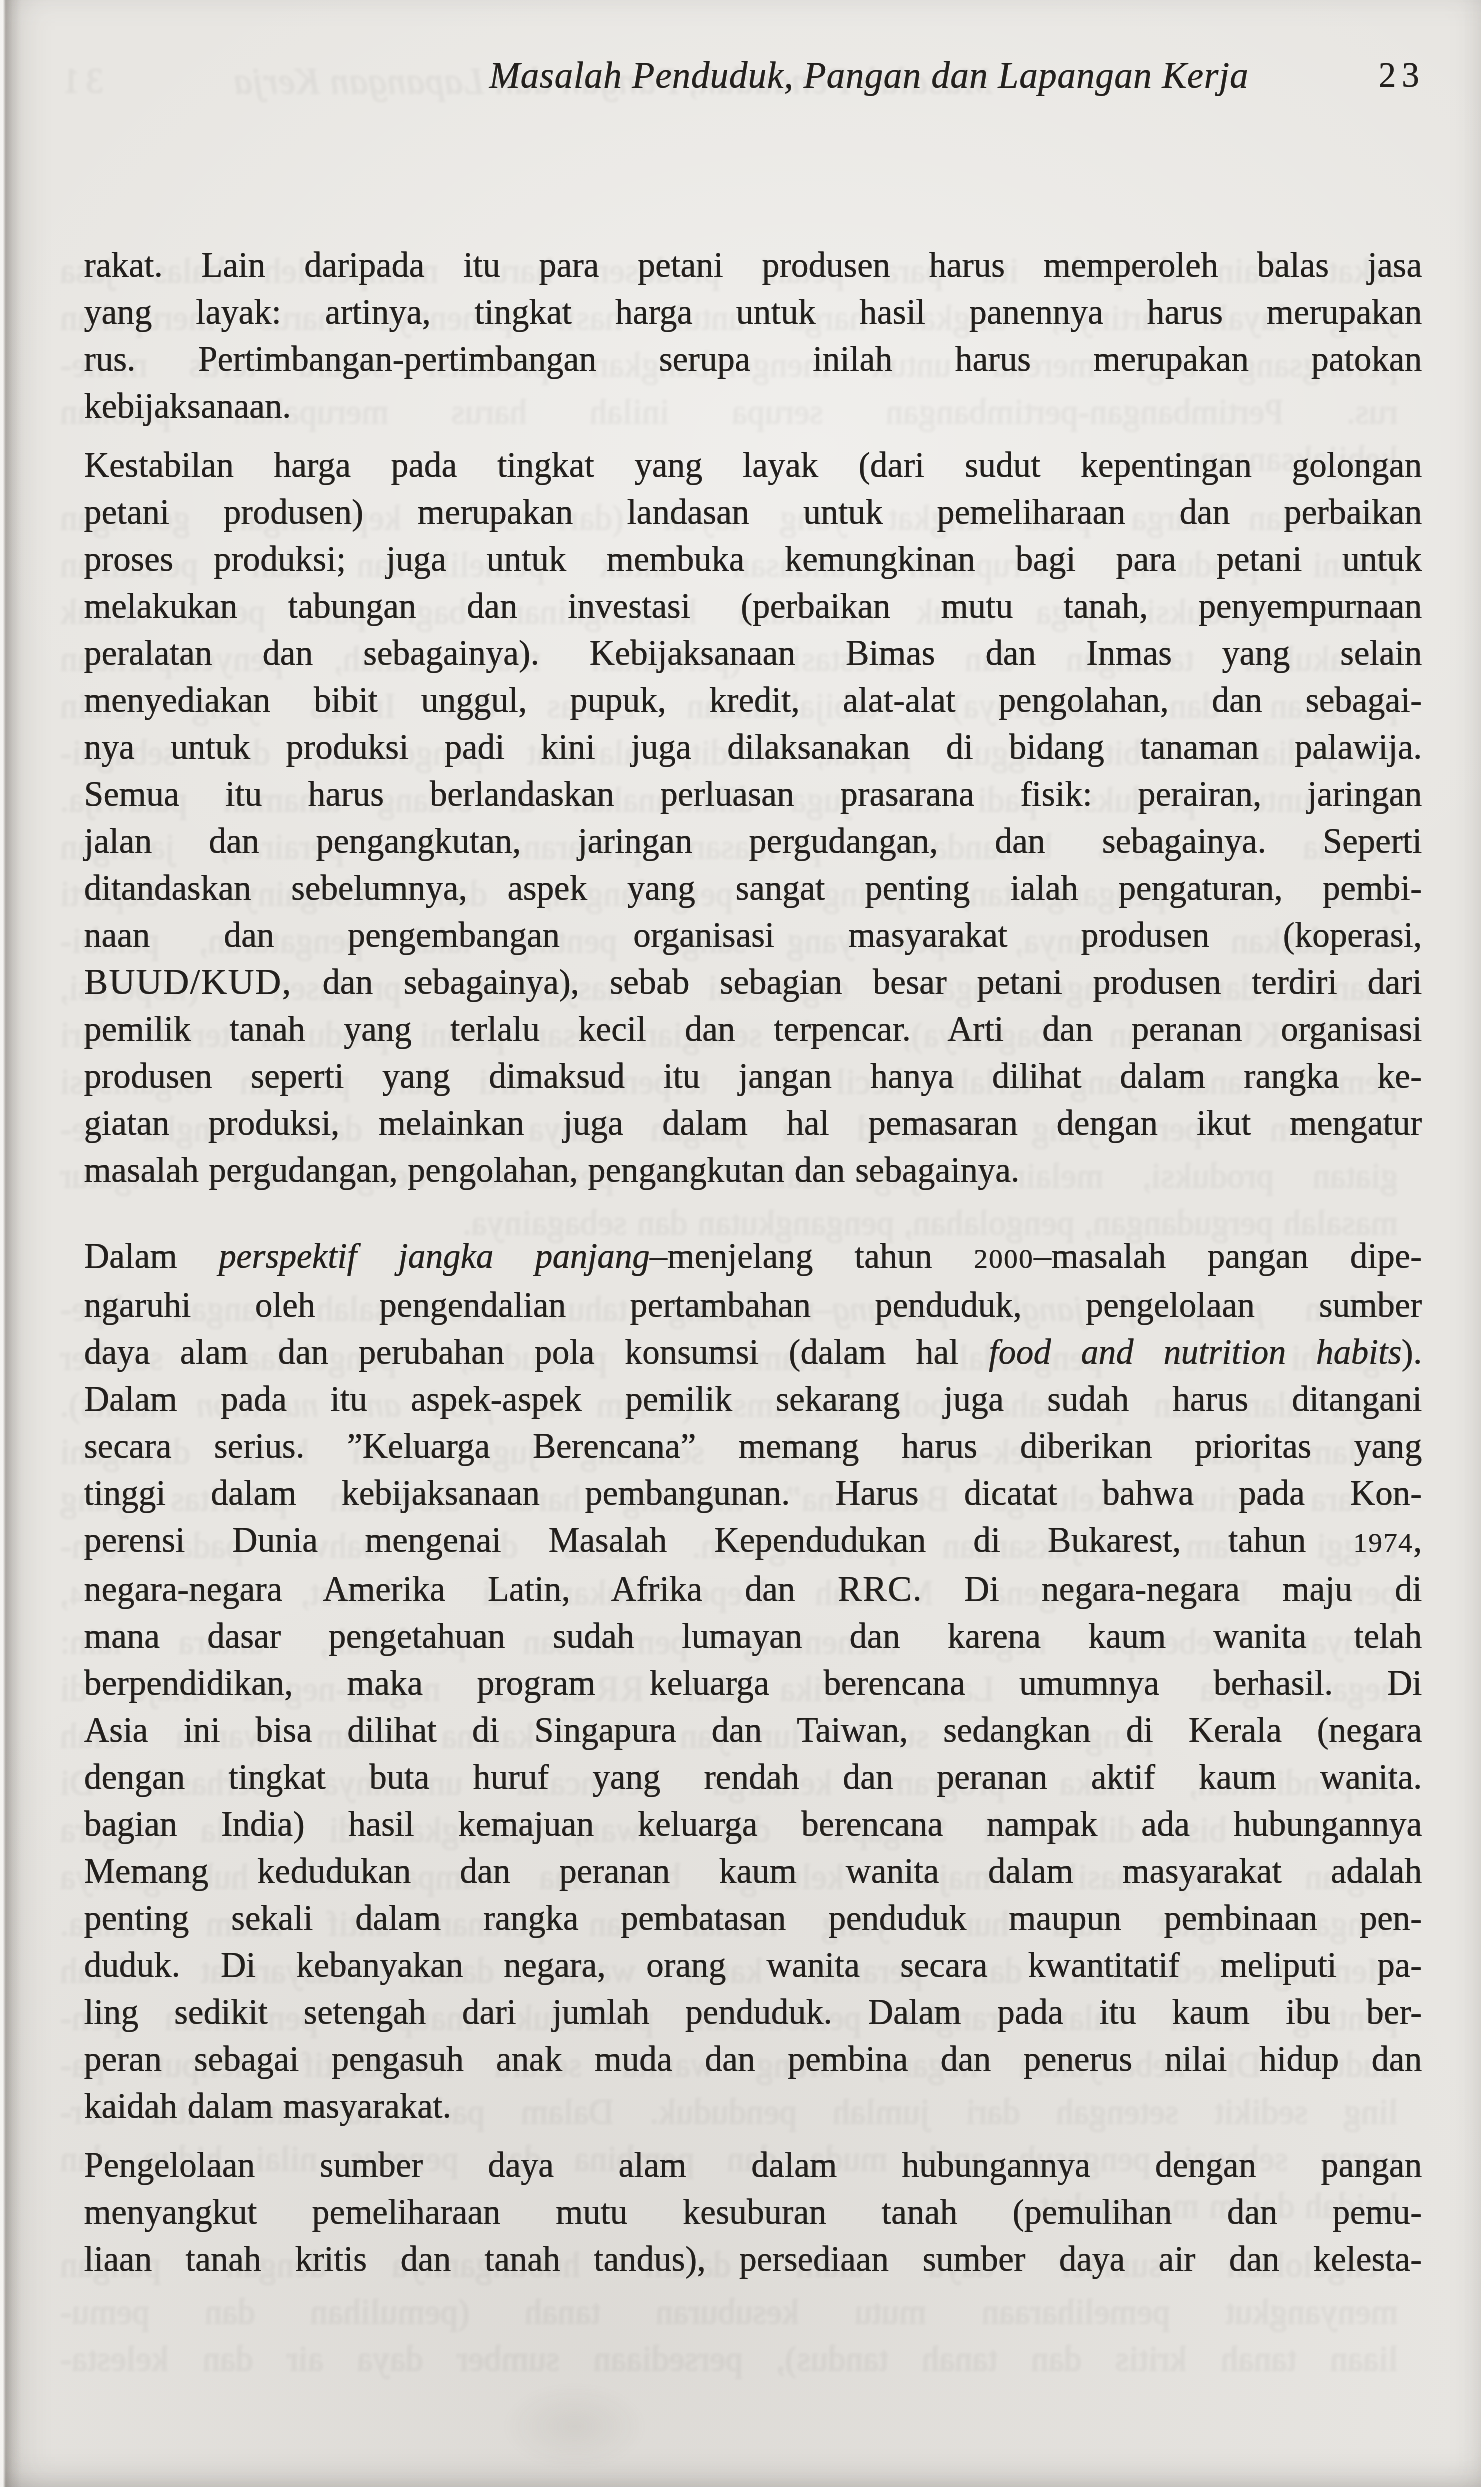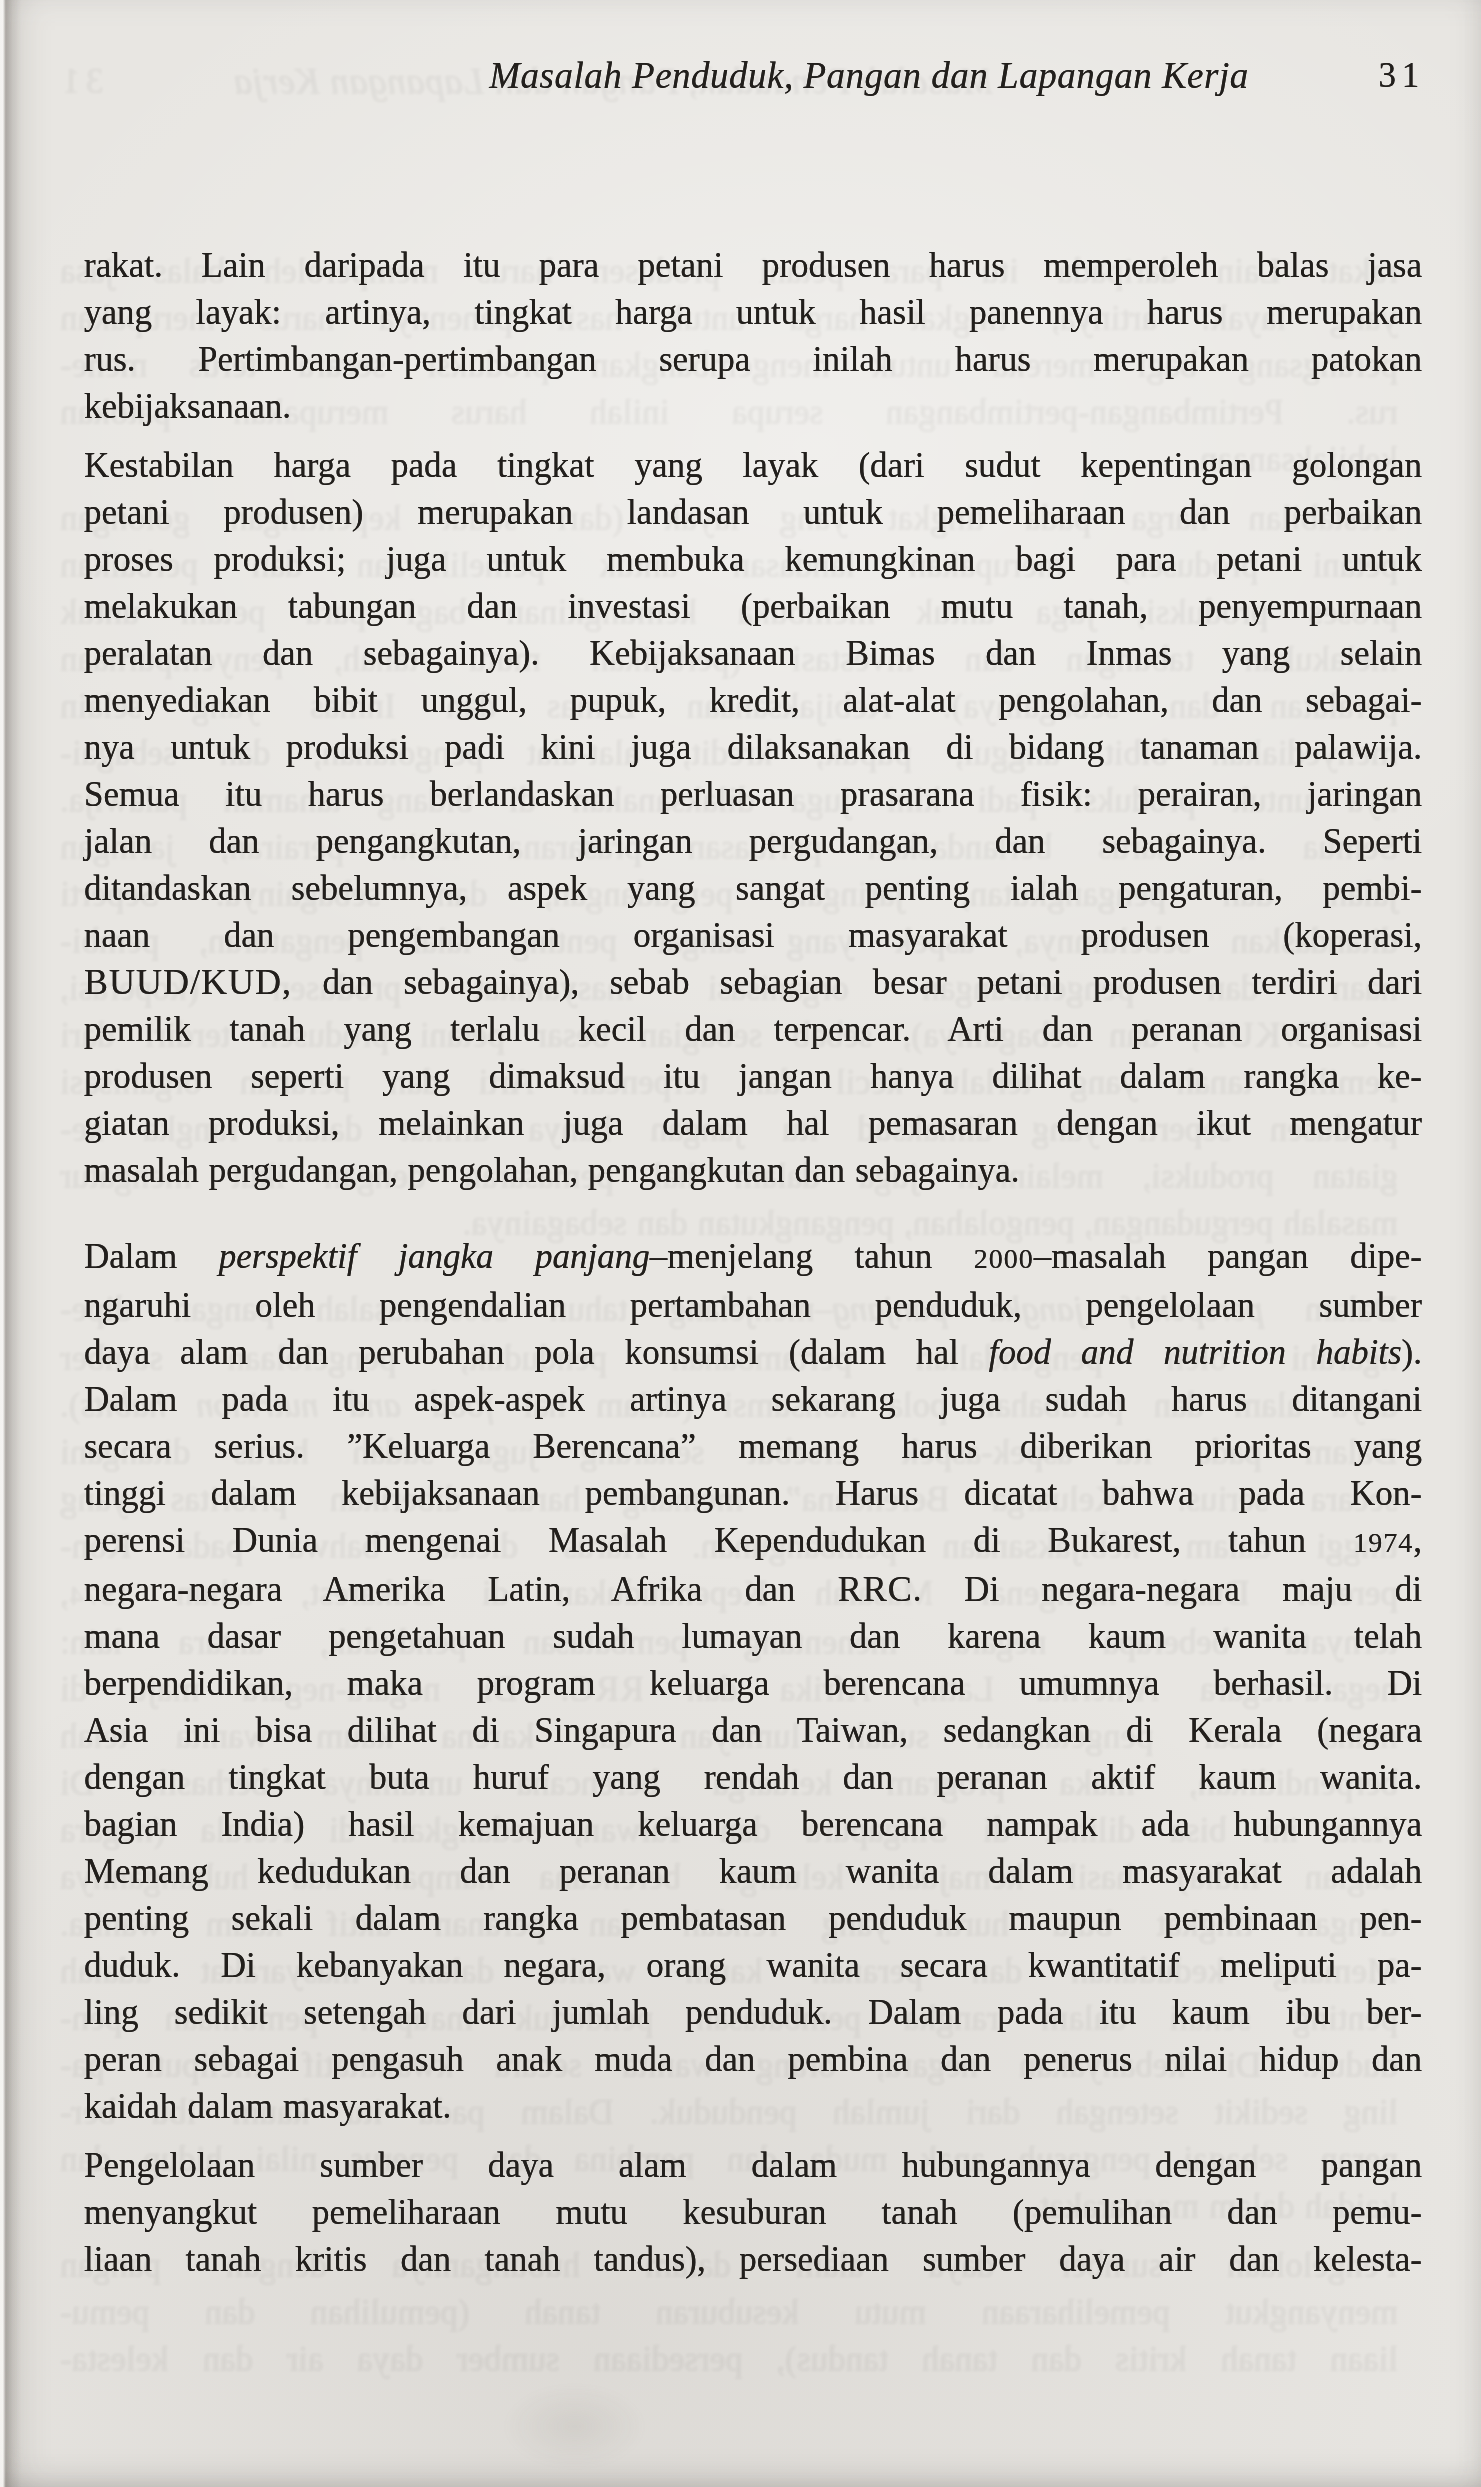--- a/index.html
+++ b/index.html
@@ -134,21 +134,21 @@
             <div class="line"><span>menyangkut pemeliharaan mutu kesuburan tanah (pemulihan dan pemu-</span></div>
             <div class="line"><span>liaan tanah kritis dan tanah tandus), persediaan sumber daya air dan kelesta-</span></div>
           </div>
         </div>
   </div>
     </div>
 
   <div class="content" id="content">
     <div class="running-header">
       <div class="running-title">Masalah Penduduk, Pangan dan Lapangan Kerja</div>
-      <div class="page-number">31</div>
+      <div class="page-number">23</div>
     </div>
     <div class="page-body">
         <div class="para">
           <div class="line"><span>rakat. Lain daripada itu para petani produsen harus memperoleh balas jasa</span></div>
           <div class="line"><span>yang layak: artinya, tingkat harga untuk hasil panennya harus merupakan</span></div>
           <div class="line"><span>rus. Pertimbangan-pertimbangan serupa inilah harus merupakan patokan</span></div>
           <div class="line last"><span>kebijaksanaan.</span></div>
         </div>
         <div class="para">
           <div class="line"><span>Kestabilan harga pada tingkat yang layak (dari sudut kepentingan golongan</span></div>
@@ -165,21 +165,21 @@
           <div class="line"><span class="s-sc">BUUD/KUD,</span><span> dan sebagainya), sebab sebagian besar petani produsen terdiri dari</span></div>
           <div class="line"><span>pemilik tanah yang terlalu kecil dan terpencar. Arti dan peranan organisasi</span></div>
           <div class="line"><span>produsen seperti yang dimaksud itu jangan hanya dilihat dalam rangka ke-</span></div>
           <div class="line"><span>giatan produksi, melainkan juga dalam hal pemasaran dengan ikut mengatur</span></div>
           <div class="line last"><span>masalah pergudangan, pengolahan, pengangkutan dan sebagainya.</span></div>
         </div>
         <div class="para gap-before">
           <div class="line"><span>Dalam </span><span class="s-i">perspektif jangka panjang</span><span>–menjelang tahun </span><span class="s-n">2000</span><span>–masalah pangan dipe-</span></div>
           <div class="line"><span>ngaruhi oleh pengendalian pertambahan penduduk, pengelolaan sumber</span></div>
           <div class="line"><span>daya alam dan perubahan pola konsumsi (dalam hal </span><span class="s-i">food and nutrition habits</span><span>).</span></div>
-          <div class="line"><span>Dalam pada itu aspek-aspek artinya sekarang juga sudah harus ditangani</span></div>
+          <div class="line"><span>Dalam pada itu aspek-aspek pemilik sekarang juga sudah harus ditangani</span></div>
           <div class="line"><span>secara serius. ”Keluarga Berencana” memang harus diberikan prioritas yang</span></div>
           <div class="line"><span>tinggi dalam kebijaksanaan pembangunan. Harus dicatat bahwa pada Kon-</span></div>
           <div class="line"><span>perensi Dunia mengenai Masalah Kependudukan di Bukarest, tahun </span><span class="s-n">1974</span><span>,</span></div>
           <div class="line"><span>negara-negara Amerika Latin, Afrika dan </span><span class="s-sc">RRC</span><span>. Di negara-negara maju di</span></div>
           <div class="line"><span>mana dasar pengetahuan sudah lumayan dan karena kaum wanita telah</span></div>
           <div class="line"><span>berpendidikan, maka program keluarga berencana umumnya berhasil. Di</span></div>
           <div class="line"><span>Asia ini bisa dilihat di Singapura dan Taiwan, sedangkan di Kerala (negara</span></div>
           <div class="line"><span>dengan tingkat buta huruf yang rendah dan peranan aktif kaum wanita.</span></div>
           <div class="line"><span>bagian India) hasil kemajuan keluarga berencana nampak ada hubungannya</span></div>
           <div class="line"><span>Memang kedudukan dan peranan kaum wanita dalam masyarakat adalah</span></div>

